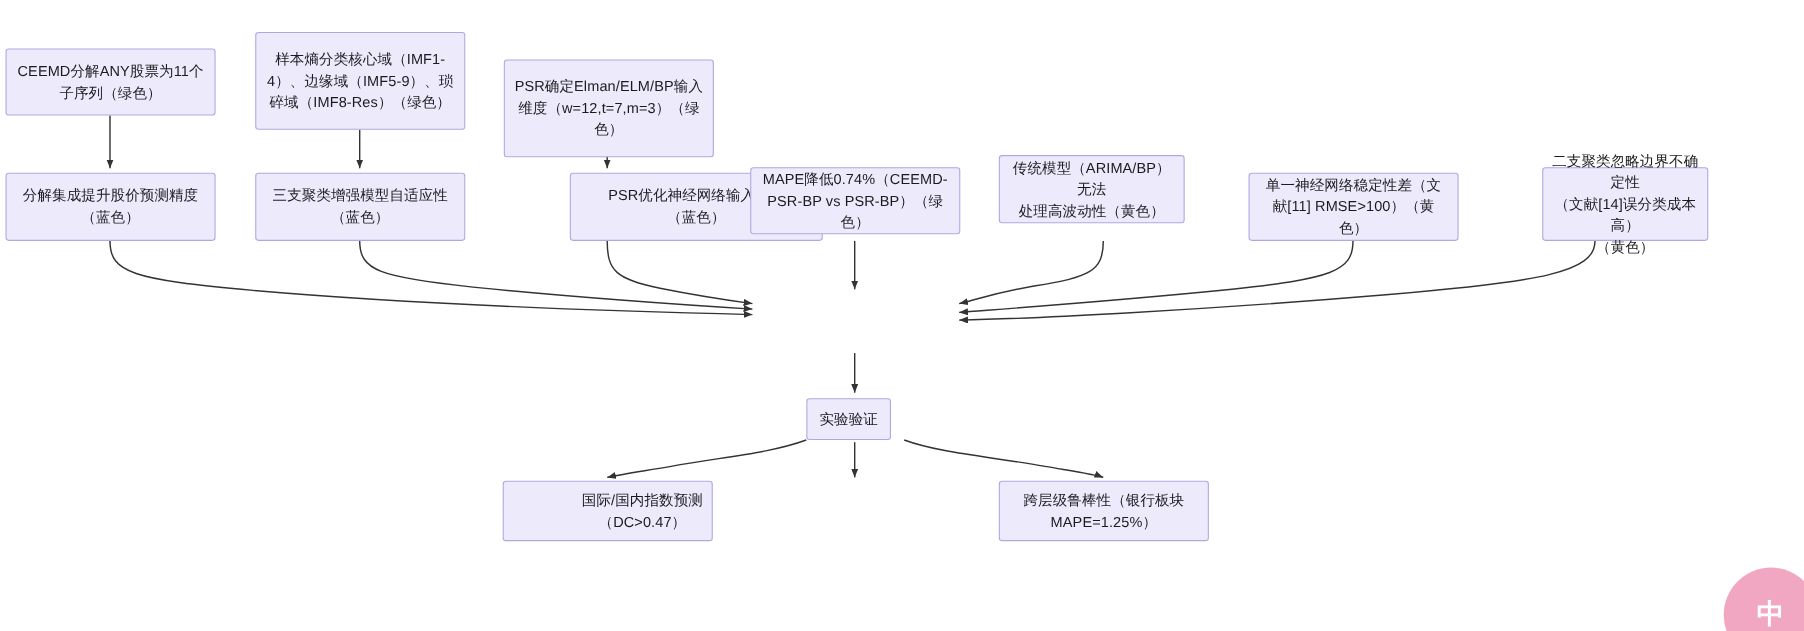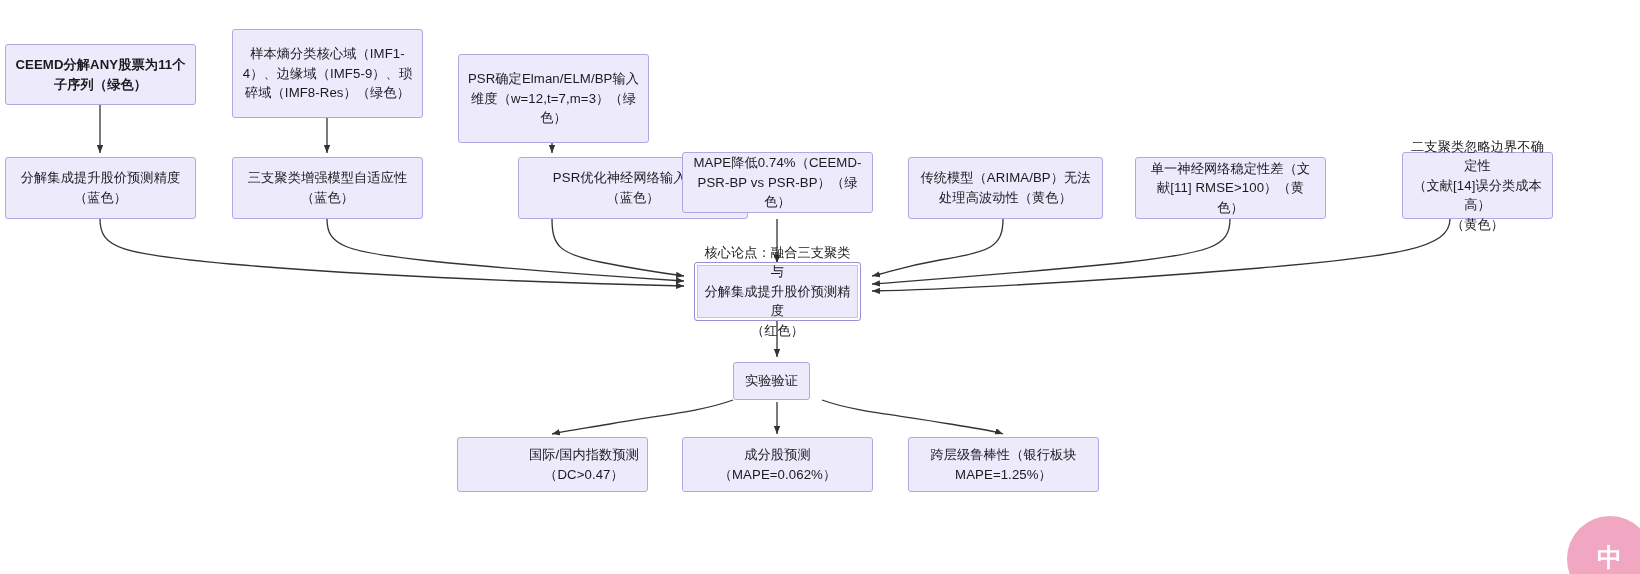--- a/index.html
+++ b/index.html
@@ -96,21 +96,21 @@
       <path d="M1450,219 C1450,248 1400,256 1260,268 C1080,283 930,290 872,291"></path>
 
       <path d="M777,321 L777,357"></path>
 
       <path d="M733,400 C700,412 660,415 610,424 C580,429 565,431 552,434"></path>
       <path d="M777,402 L777,434"></path>
       <path d="M822,400 C855,412 900,415 950,424 C980,429 995,431 1003,434"></path>
     </g>
   </svg>
 
-  <div class="node" style="left:5px; top:44px; width:191px; height:61px;font-weight:bold;">
+  <div class="node" style="left:5px; top:44px; width:191px; height:61px;">
     <span class="txt">CEEMD分解ANY股票为11个
 子序列（绿色）</span>
   </div>
 
   <div class="node" style="left:232px; top:29px; width:191px; height:89px;">
     <span class="txt">样本熵分类核心域（IMF1-
 4）、边缘域（IMF5-9）、琐
 碎域（IMF8-Res）（绿色）</span>
   </div>
 
@@ -134,55 +134,46 @@
     <span class="txt">PSR优化神经网络输入结构
 （蓝色）</span>
   </div>
 
   <div class="node" style="left:682px; top:152px; width:191px; height:61px;">
     <span class="txt">MAPE降低0.74%（CEEMD-
 PSR-BP vs PSR-BP）（绿
 色）</span>
   </div>
 
-  <div class="node" style="left:908px; top:157px; width:195px; height:62px;align-items:center;">
+  <div class="node" style="left:908px; top:141px; width:169px; height:62px;align-items:center;">
     <span class="txt">传统模型（ARIMA/BP）无法
 处理高波动性（黄色）</span>
   </div>
 
   <div class="node" style="left:1135px; top:157px; width:191px; height:62px;">
     <span class="txt">单一神经网络稳定性差（文
 献[11] RMSE&gt;100）（黄色）</span>
   </div>
 
   <div class="node" style="left:1362px; top:152px; width:151px; height:67px;margin-left:40px;">
     <span class="txt">二支聚类忽略边界不确定性
 （文献[14]误分类成本高）
 （黄色）</span>
   </div>
 
-  <div class="node core" style="left:694px; top:262px; width:167px; height:59px;">
-    <span class="txt">核心论点：融合三支聚类与
-分解集成提升股价预测精度
-（红色）</span>
-  </div>
 
   <div class="node" style="left:733px; top:362px; width:77px; height:38px;">
     <span class="txt">实验验证</span>
   </div>
 
   <div class="node" style="left:457px; top:437px; width:191px; height:55px;justify-content:flex-end;">
     <span class="txt">国际/国内指数预测
 （DC&gt;0.47）</span>
   </div>
 
-  <div class="node" style="left:682px; top:437px; width:191px; height:55px;">
-    <span class="txt">成分股预测
-（MAPE=0.062%）</span>
-  </div>
 
   <div class="node" style="left:908px; top:437px; width:191px; height:55px;">
     <span class="txt">跨层级鲁棒性（银行板块
 MAPE=1.25%）</span>
   </div>
 
   <div class="watermark" style="left:1567px; top:516px;">
     <span>中</span>
   </div>
 

